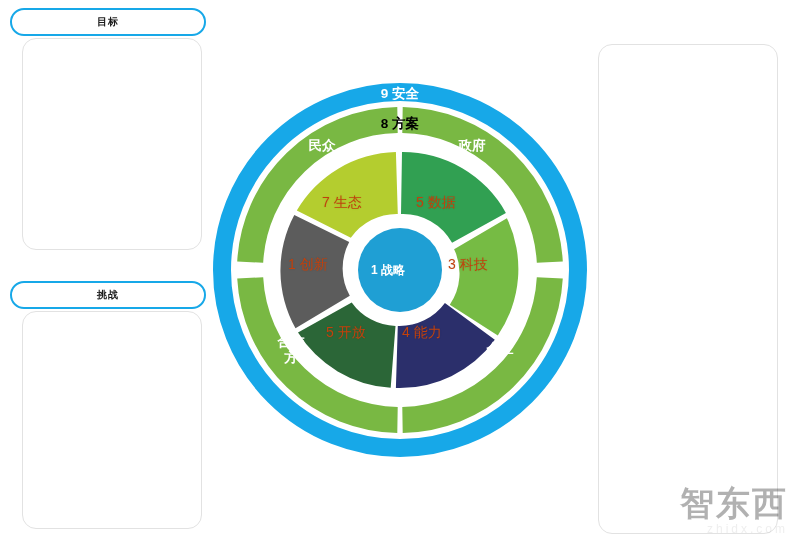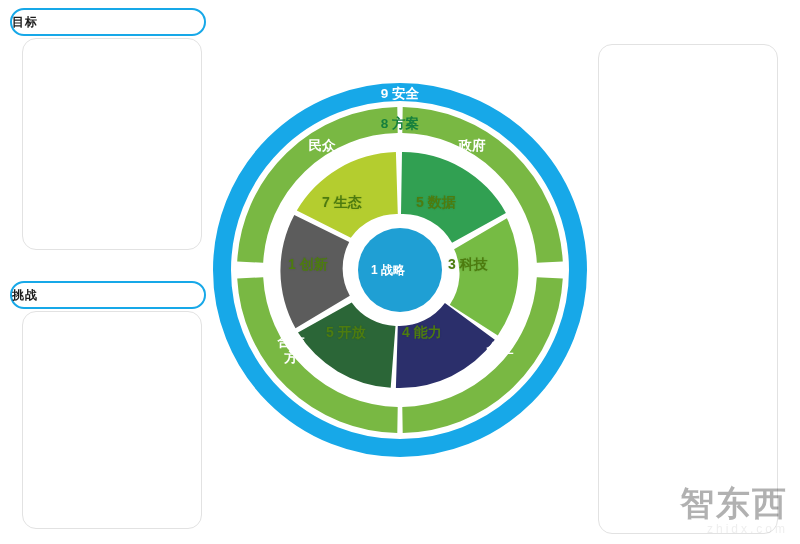--- a/index.html
+++ b/index.html
@@ -11,23 +11,23 @@
   }
   .canvas{position:absolute;left:0;top:0;width:800px;height:544px;}
 
   
   .pill{
     position:absolute;
     box-sizing:border-box;
     border:2px solid #17a8e8;
     border-radius:16px;
     background:#ffffff;
-    display:flex;align-items:center;justify-content:flex-start;
+    display:flex;align-items:center;justify-content:center;
     font-weight:bold;
-    font-size:12px;
+    font-size:10px;
     color:#1b1b1b;
     letter-spacing:1px;
     z-index:4;
   }
   .card{
     position:absolute;
     box-sizing:border-box;
     border:1px solid #e2e2e2;
     border-radius:14px;
     background:#ffffff;
@@ -55,26 +55,26 @@
     position:absolute;
     font-size:13.5px;
     font-weight:bold;
     color:#ffffff;
     white-space:pre-line;
     text-align:center;
     line-height:1.15;
     z-index:5;
     pointer-events:none;
   }
-  .wlabel.dark{color:#15803d;}
+  .wlabel.dark{color:#000000;}
   .seglabel{
     position:absolute;
     font-size:14px;
-    font-weight:bold;
-    color:#4d7c0f;
+    font-weight:normal;
+    color:#c2410c;
     z-index:6;
     white-space:nowrap;
     text-shadow:0 0 2px rgba(0,0,0,.12);
     pointer-events:none;
   }
   .centerlabel{
     position:absolute;
     font-size:12px;font-weight:bold;color:#ffffff;
     z-index:7;white-space:nowrap;pointer-events:none;
   }

